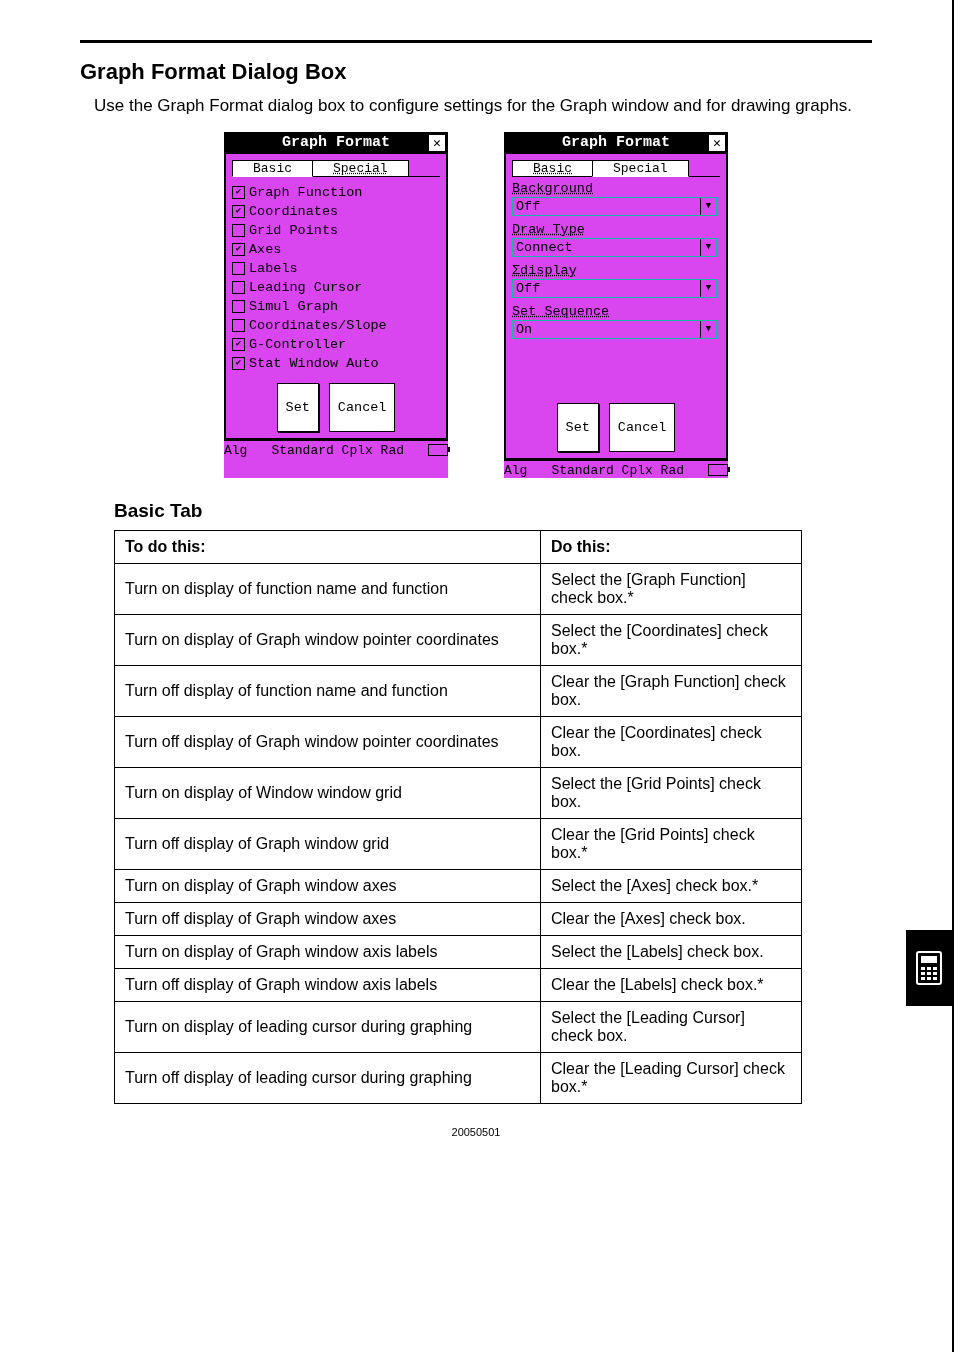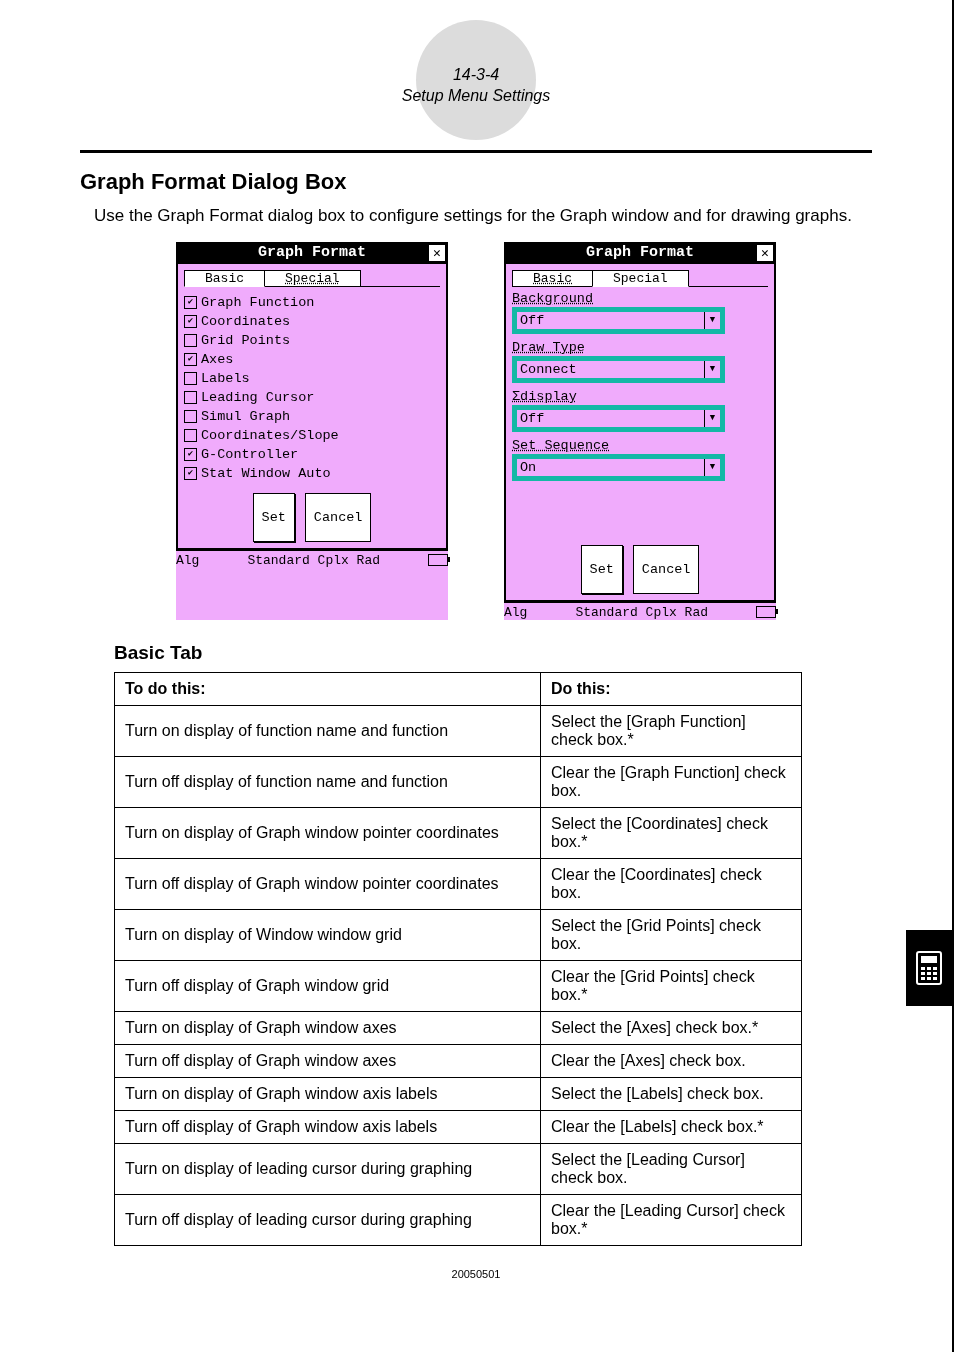--- a/index.html
+++ b/index.html
@@ -52,22 +52,22 @@
     margin: 0 0 10px 14px;
     line-height: 1.35;
   }
   .dialogs-row {
     display: flex;
     justify-content: center;
     gap: 56px;
     margin: 14px 0 22px 0;
   }
   .dialog {
-    width: 272px;
-    background: #f0abfc;
+    width: 224px;
+    background: #d946ef;
   }
   .dialog-titlebar {
     background: #000;
     color: #fff;
     font-family: "Courier New", monospace;
     font-weight: bold;
     font-size: 15px;
     height: 22px;
     display: flex;
     align-items: center;
@@ -141,21 +141,21 @@
     line-height: 1;
   }
   .dropdown-group {
     margin: 3px 0 6px 0;
   }
   .dropdown-label {
     text-decoration: underline dotted;
     font-size: 13.5px;
   }
   .dropdown-box {
-    border: 5px solid #14b8a6;
+    border: 1px solid #14b8a6;
     height: 17px;
     display: flex;
     align-items: center;
     justify-content: space-between;
     padding: 0 0 0 3px;
     font-size: 13.5px;
     margin-top: 1px;
     width: 200px;
   }
   .dropdown-arrow {
@@ -254,27 +254,20 @@
     display: flex;
     align-items: center;
     justify-content: center;
   }
   .side-tab svg { display:block; }
 </style>
 </head>
 <body>
 
 <div class="page">
-  <div class="header-area">
-    <div class="header-circle"></div>
-    <div class="header-text">
-      <div>14-3-4</div>
-      <div>Setup Menu Settings</div>
-    </div>
-  </div>
 
   <hr class="hr-main">
 
   <h2 class="section-title">Graph Format Dialog Box</h2>
   <p class="intro">Use the Graph Format dialog box to configure settings for the Graph window and for drawing graphs.</p>
 
   <div class="dialogs-row">
 
     <div class="dialog">
       <div class="dialog-titlebar">
@@ -402,26 +395,26 @@
         <th>To do this:</th>
         <th>Do this:</th>
       </tr>
     </thead>
     <tbody id="instr-body">
         <tr>
           <td>Turn on display of function name and function</td>
           <td>Select the [Graph Function] check box.*</td>
         </tr>
         <tr>
+          <td>Turn on display of Graph window pointer coordinates</td>
+          <td>Select the [Coordinates] check box.*</td>
+        </tr>
+        <tr>
           <td>Turn off display of function name and function</td>
           <td>Clear the [Graph Function] check box.</td>
-        </tr>
-        <tr>
-          <td>Turn on display of Graph window pointer coordinates</td>
-          <td>Select the [Coordinates] check box.*</td>
         </tr>
         <tr>
           <td>Turn off display of Graph window pointer coordinates</td>
           <td>Clear the [Coordinates] check box.</td>
         </tr>
         <tr>
           <td>Turn on display of Window window grid</td>
           <td>Select the [Grid Points] check box.</td>
         </tr>
         <tr>

